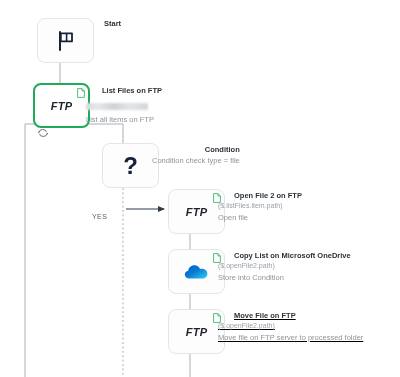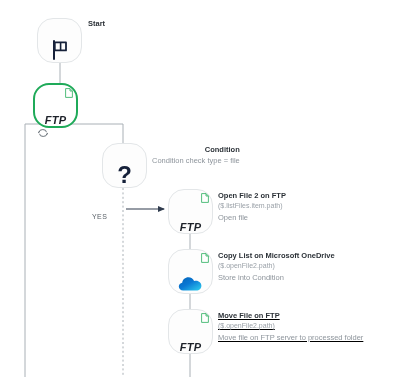--- a/index.html
+++ b/index.html
@@ -11,26 +11,26 @@
     position:relative;
   }
   #canvas{position:absolute;left:0;top:0;width:400px;height:377px;}
 
   
   #wires{position:absolute;left:0;top:0;width:400px;height:377px;pointer-events:none;}
 
   
   .node{
     position:absolute;
-    width:45px;height:45px;
+    width:57px;height:45px;
     background:#fdfdfd;
     border:1px solid #e3e6e8;
-    border-radius:16px;
+    border-radius:8px;
     box-sizing:border-box;
-    display:flex;align-items:flex-end;justify-content:center;
+    display:flex;align-items:center;justify-content:center;
     z-index:3;
   }
   .node.green{
     border:2px solid #1faa59;
     background:#ffffff;
   }
   .node .ftp-text{
     font-family:"Liberation Sans", sans-serif;
     font-weight:bold;
     font-style:italic;
@@ -55,20 +55,21 @@
   }
 
   
   .label-block{position:absolute;z-index:3;}
   .lb-title{
     font-size:7.5px;
     font-weight:bold;
     color:#2b3137;
     line-height:11px;
     white-space:nowrap;
+    margin-left:16px;
   }
   .lb-sub{
     font-size:7px;
     color:#9aa1a8;
     line-height:10.5px;
     white-space:nowrap;
   }
   .lb-sub.redacted{
     color:transparent;
     background:linear-gradient(90deg,#d8dadd,#e6e8ea 20%,#cfd2d6 45%,#e2e4e7 70%,#d4d7da);
@@ -141,20 +142,27 @@
   <div class="label-block" style="left:88px;top:18px;">
     <div class="lb-title">Start</div>
   </div>
 
   <div class="node green" style="left:33px;top:83px;">
     <span class="ftp-text">FTP</span>
     <svg class="doc-badge" viewBox="0 0 8 10">
       <path d="M0.6 0.6 H5 L7.4 3 V9.4 H0.6 Z" fill="#ffffff" stroke="#3fb76e" stroke-width="0.9" stroke-linejoin="round"></path>
       <path d="M5 0.6 V3 H7.4" fill="none" stroke="#3fb76e" stroke-width="0.9"></path>
     </svg>
+  </div>
+  <div class="label-block" style="left:86px;top:85px;">
+    <div class="lb-title">List Files on FTP</div>
+    <div>
+      <span class="lb-sub redacted">/███████████/</span>
+    </div>
+    <div class="lb-plain">List all items on FTP</div>
   </div>
 
   <svg class="loop-icon" style="left:37px;top:128px;" viewBox="0 0 12 10">
     <path d="M2.2 4.2 A3 2.2 0 0 1 9.4 4.2" fill="none" stroke="#6d757c" stroke-width="1"></path>
     <path d="M9.8 5.8 A3 2.2 0 0 1 2.6 5.8" fill="none" stroke="#6d757c" stroke-width="1"></path>
     <path d="M1.2 3.2 L2.6 4.4 L1.0 5.2 Z" fill="#6d757c"></path>
     <path d="M10.8 6.8 L9.4 5.6 L11.0 4.8 Z" fill="#6d757c"></path>
   </svg>
 
   <div class="node" style="left:102px;top:143px;">

